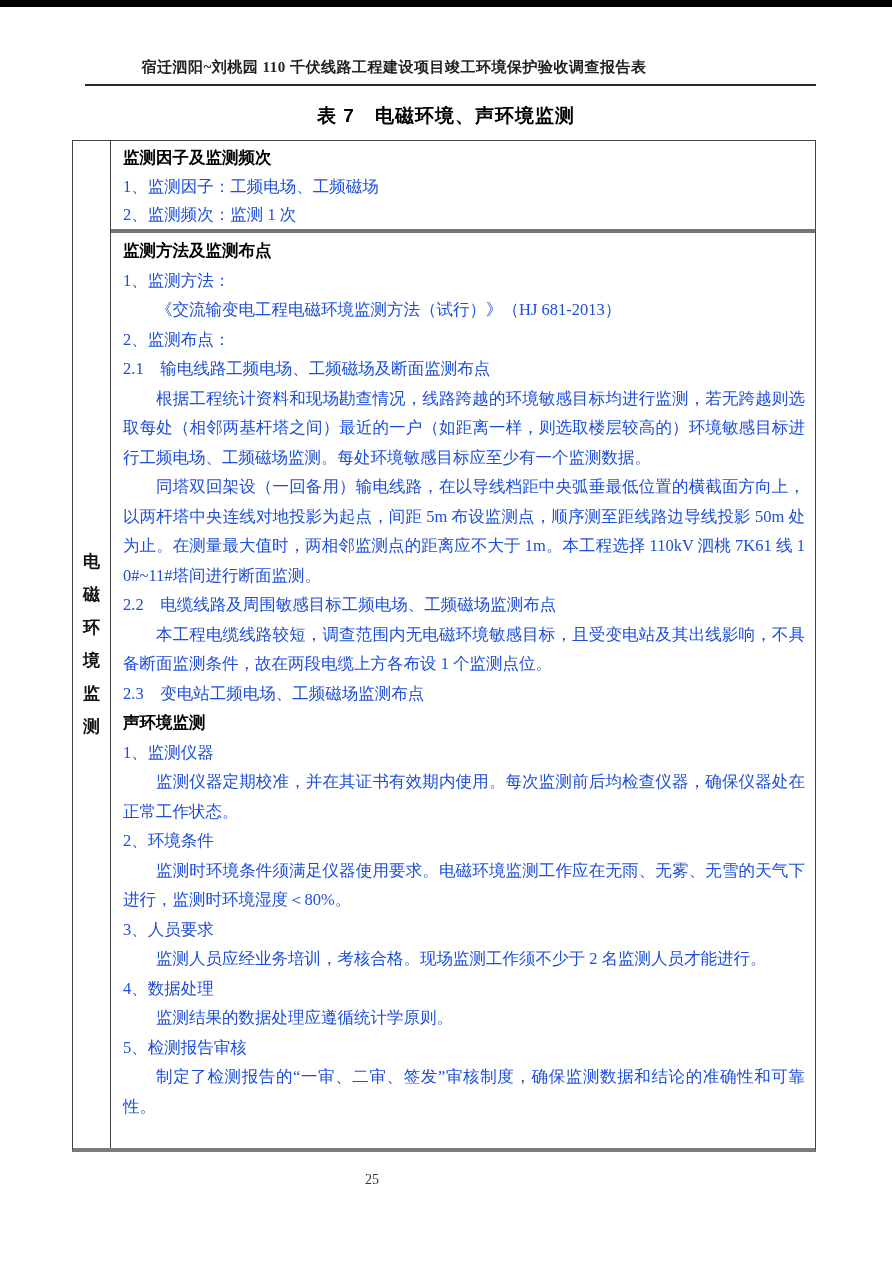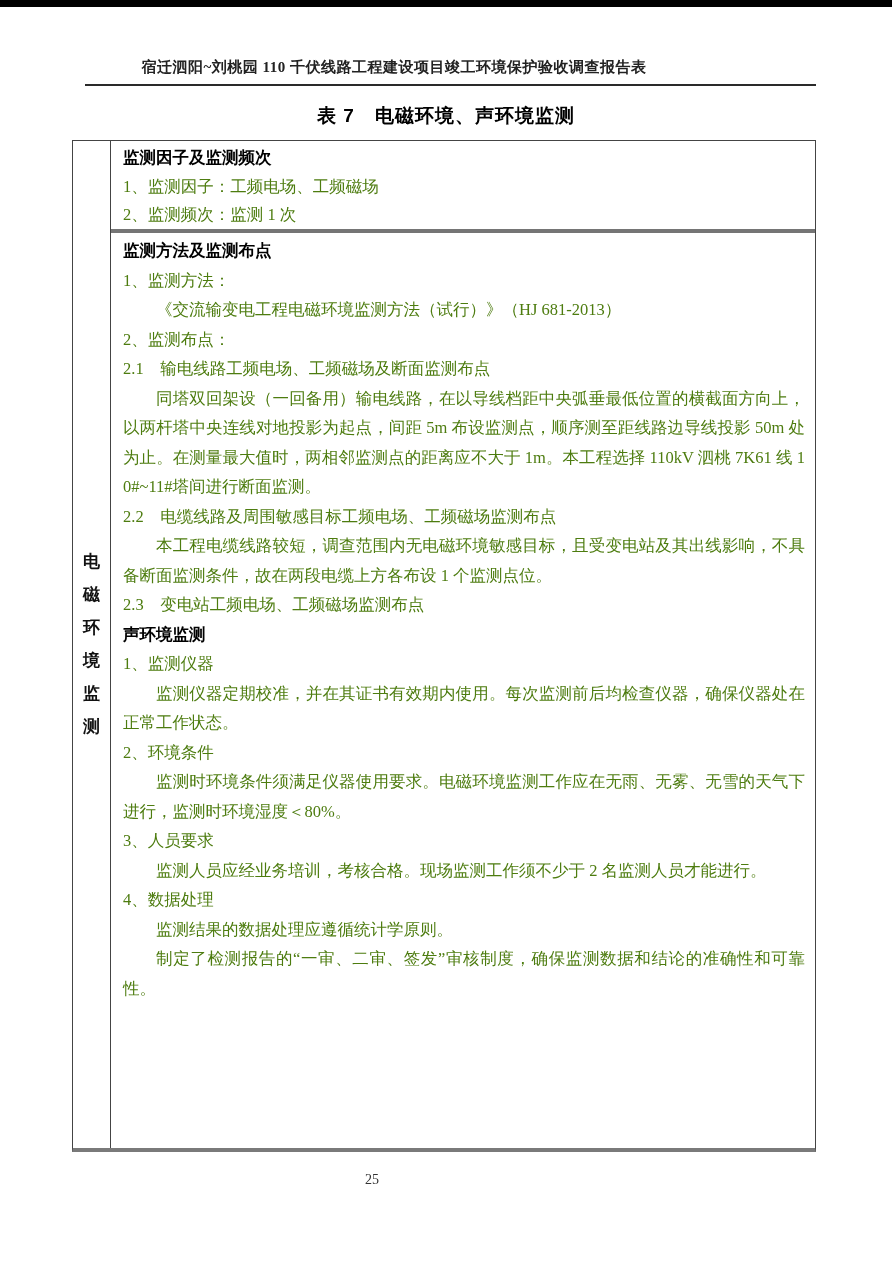--- a/index.html
+++ b/index.html
@@ -31,21 +31,21 @@
   }
   .row-label-cell span{
     font-size:17px;font-weight:bold;color:#111;line-height:20px;display:block;
   }
   .content-cell{flex:1;display:flex;flex-direction:column;box-sizing:border-box;min-width:0;}
   .section{padding:3px 10px 2px 12px;box-sizing:border-box;}
   .section-1{height:88px;flex:0 0 88px;}
   .thick-divider{height:4px;background:#757575;flex:0 0 4px;}
   .section-2{flex:1;overflow:hidden;}
   .line{
-    margin:0;font-size:16.5px;line-height:29.5px;color:#4d7c0f;
+    margin:0;font-size:16.5px;line-height:29.5px;color:#1d4ed8;
     text-align:justify;word-break:break-all;
   }
   .section-1 .line{line-height:28.5px;}
   .heading{font-weight:bold;color:#000;}
   .item{text-indent:0;}
   .para{text-indent:2em;}
   .page-number{
     position:absolute;left:0;top:1172px;width:744px;text-align:center;
     font-size:14px;color:#333;
   }
@@ -75,31 +75,33 @@
         <p class="line item">1、监测因子：工频电场、工频磁场</p>
         <p class="line item">2、监测频次：监测 1 次</p>
       </div>
     <div class="thick-divider"></div>
     <div class="section section-2">
         <p class="line heading">监测方法及监测布点</p>
         <p class="line item">1、监测方法：</p>
         <p class="line para">《交流输变电工程电磁环境监测方法（试行）》（HJ 681-2013）</p>
         <p class="line item">2、监测布点：</p>
         <p class="line item">2.1　输电线路工频电场、工频磁场及断面监测布点</p>
+        <p class="line para">根据工程统计资料和现场勘查情况，线路跨越的环境敏感目标均进行监测，若无跨越则选取每处（相邻两基杆塔之间）最近的一户（如距离一样，则选取楼层较高的）环境敏感目标进行工频电场、工频磁场监测。每处环境敏感目标应至少有一个监测数据。</p>
         <p class="line para">同塔双回架设（一回备用）输电线路，在以导线档距中央弧垂最低位置的横截面方向上，以两杆塔中央连线对地投影为起点，间距 5m 布设监测点，顺序测至距线路边导线投影 50m 处为止。在测量最大值时，两相邻监测点的距离应不大于 1m。本工程选择 110kV 泗桃 7K61 线 10#~11#塔间进行断面监测。</p>
         <p class="line item">2.2　电缆线路及周围敏感目标工频电场、工频磁场监测布点</p>
         <p class="line para">本工程电缆线路较短，调查范围内无电磁环境敏感目标，且受变电站及其出线影响，不具备断面监测条件，故在两段电缆上方各布设 1 个监测点位。</p>
         <p class="line item">2.3　变电站工频电场、工频磁场监测布点</p>
         <p class="line heading">声环境监测</p>
         <p class="line item">1、监测仪器</p>
         <p class="line para">监测仪器定期校准，并在其证书有效期内使用。每次监测前后均检查仪器，确保仪器处在正常工作状态。</p>
         <p class="line item">2、环境条件</p>
         <p class="line para">监测时环境条件须满足仪器使用要求。电磁环境监测工作应在无雨、无雾、无雪的天气下进行，监测时环境湿度＜80%。</p>
         <p class="line item">3、人员要求</p>
         <p class="line para">监测人员应经业务培训，考核合格。现场监测工作须不少于 2 名监测人员才能进行。</p>
         <p class="line item">4、数据处理</p>
         <p class="line para">监测结果的数据处理应遵循统计学原则。</p>
+        <p class="line item">5、检测报告审核</p>
         <p class="line para">制定了检测报告的“一审、二审、签发”审核制度，确保监测数据和结论的准确性和可靠性。</p>
       </div>
   </div>
 </div>
 
 <div class="page-number">25</div>
 
 </body></html>

